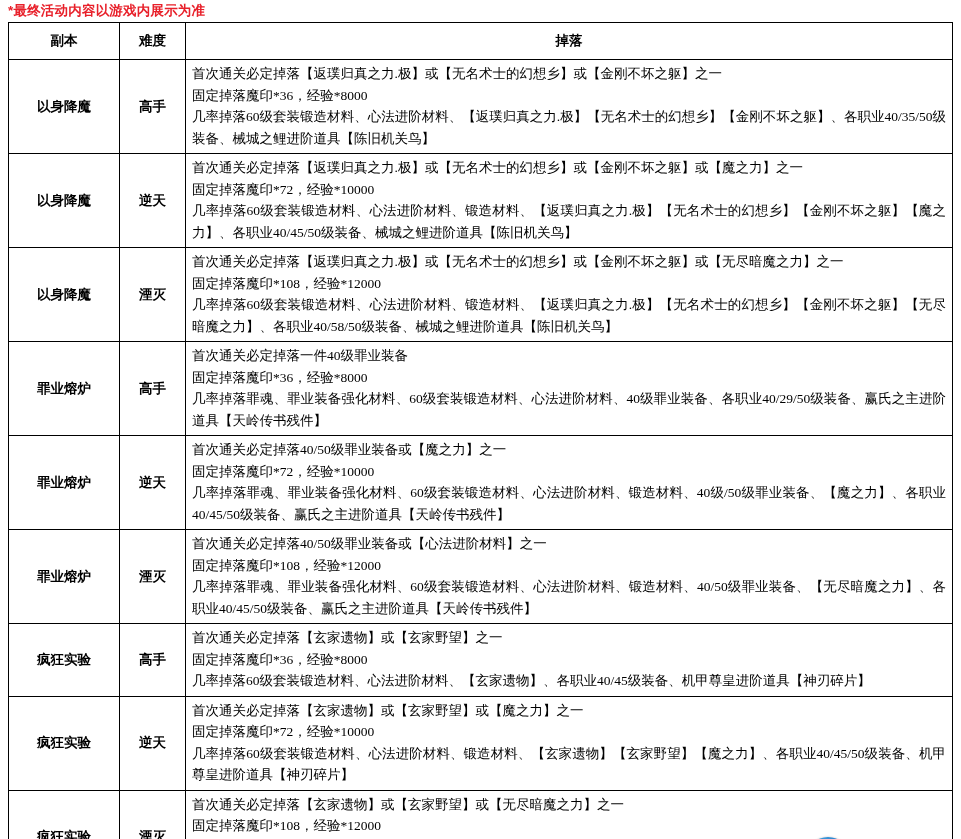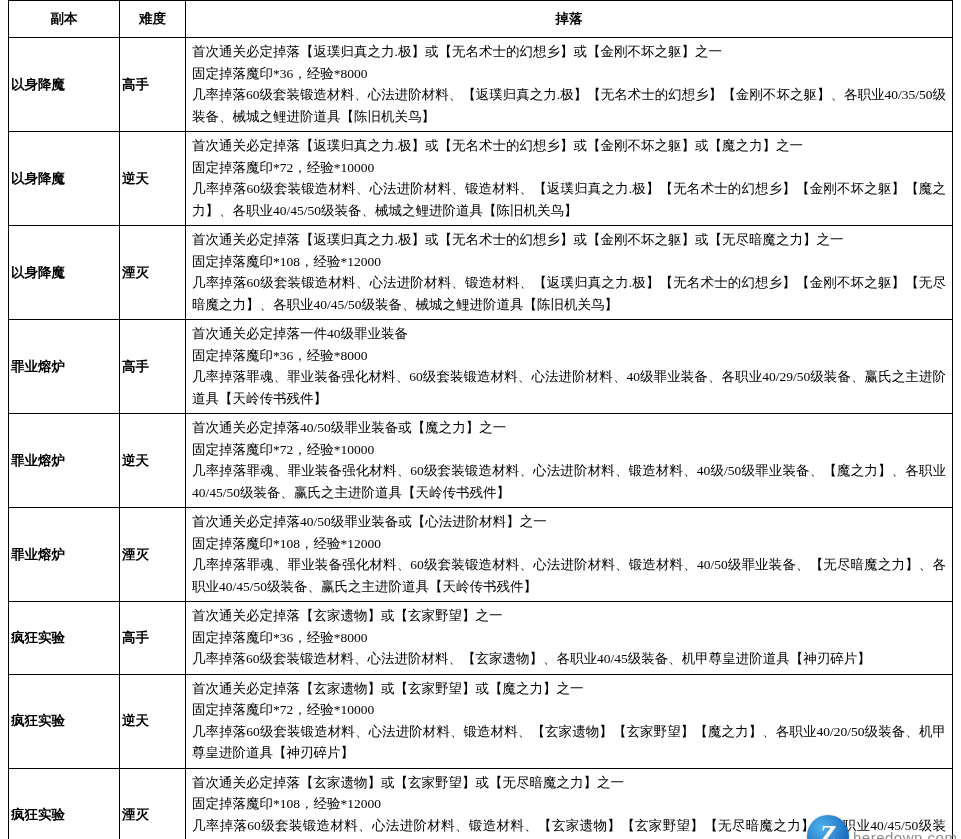--- a/index.html
+++ b/index.html
@@ -41,21 +41,21 @@
     line-height: 21.5px;
   }
   th.hcell {
     text-align: center;
     font-weight: bold;
     font-size: 13.5px;
     height: 22px;
     padding: 7px 0;
   }
   td.dungeon, td.difficulty {
-    text-align: left;
+    text-align: center;
     font-weight: bold;
     width: 110px;
     padding: 2px 2px;
   }
   td.difficulty {
     width: 65px;
   }
   td.drop {
     text-align: left;
     padding: 3px 6px 4px 6px;
@@ -103,20 +103,21 @@
     font-size: 15px;
     font-family: "Liberation Sans", sans-serif;
     letter-spacing: 0.5px;
   }
 </style>
 </head>
 <body>
 
 <div class="page">
 
+  <div class="notice">*最终活动内容以游戏内展示为准</div>
 
   <table class="droptable">
     <thead>
       <tr>
         <th class="hcell" style="width:110px">副本</th>
         <th class="hcell" style="width:65px">难度</th>
         <th class="hcell">掉落</th>
       </tr>
     </thead>
     <tbody>
@@ -140,21 +141,21 @@
           <span class="line">几率掉落60级套装锻造材料、心法进阶材料、锻造材料、【返璞归真之力.极】【无名术士的幻想乡】【金刚不坏之躯】【魔之力】、各职业40/45/50级装备、械城之鲤进阶道具【陈旧机关鸟】</span>
         </td>
       </tr>
 
       <tr>
         <td class="dungeon">以身降魔</td>
         <td class="difficulty">湮灭</td>
         <td class="drop">
           <span class="line">首次通关必定掉落【返璞归真之力.极】或【无名术士的幻想乡】或【金刚不坏之躯】或【无尽暗魔之力】之一</span>
           <span class="line">固定掉落魔印*108，经验*12000</span>
-          <span class="line">几率掉落60级套装锻造材料、心法进阶材料、锻造材料、【返璞归真之力.极】【无名术士的幻想乡】【金刚不坏之躯】【无尽暗魔之力】、各职业40/45/50级装备、械城之鲤进阶道具【陈旧机关鸟】</span>
+          <span class="line">几率掉落60级套装锻造材料、心法进阶材料、锻造材料、【返璞归真之力.极】【无名术士的幻想乡】【金刚不坏之躯】【无尽暗魔之力】、各职业40/58/50级装备、械城之鲤进阶道具【陈旧机关鸟】</span>
         </td>
       </tr>
 
       <tr>
         <td class="dungeon">罪业熔炉</td>
         <td class="difficulty">高手</td>
         <td class="drop">
           <span class="line">首次通关必定掉落一件40级罪业装备</span>
           <span class="line">固定掉落魔印*36，经验*8000</span>
           <span class="line">几率掉落罪魂、罪业装备强化材料、60级套装锻造材料、心法进阶材料、40级罪业装备、各职业40/29/50级装备、赢氏之主进阶道具【天岭传书残件】</span>
@@ -190,21 +191,21 @@
           <span class="line">几率掉落60级套装锻造材料、心法进阶材料、【玄家遗物】、各职业40/45级装备、机甲尊皇进阶道具【神刃碎片】</span>
         </td>
       </tr>
 
       <tr>
         <td class="dungeon">疯狂实验</td>
         <td class="difficulty">逆天</td>
         <td class="drop">
           <span class="line">首次通关必定掉落【玄家遗物】或【玄家野望】或【魔之力】之一</span>
           <span class="line">固定掉落魔印*72，经验*10000</span>
-          <span class="line">几率掉落60级套装锻造材料、心法进阶材料、锻造材料、【玄家遗物】【玄家野望】【魔之力】、各职业40/20/50级装备、机甲尊皇进阶道具【神刃碎片】</span>
+          <span class="line">几率掉落60级套装锻造材料、心法进阶材料、锻造材料、【玄家遗物】【玄家野望】【魔之力】、各职业40/45/50级装备、机甲尊皇进阶道具【神刃碎片】</span>
         </td>
       </tr>
 
       <tr>
         <td class="dungeon">疯狂实验</td>
         <td class="difficulty">湮灭</td>
         <td class="drop">
           <span class="line">首次通关必定掉落【玄家遗物】或【玄家野望】或【无尽暗魔之力】之一</span>
           <span class="line">固定掉落魔印*108，经验*12000</span>
           <span class="line">几率掉落60级套装锻造材料、心法进阶材料、锻造材料、【玄家遗物】【玄家野望】【无尽暗魔之力】、各职业40/45/50级装备、机甲尊皇进阶道具【神刃碎片】</span>

